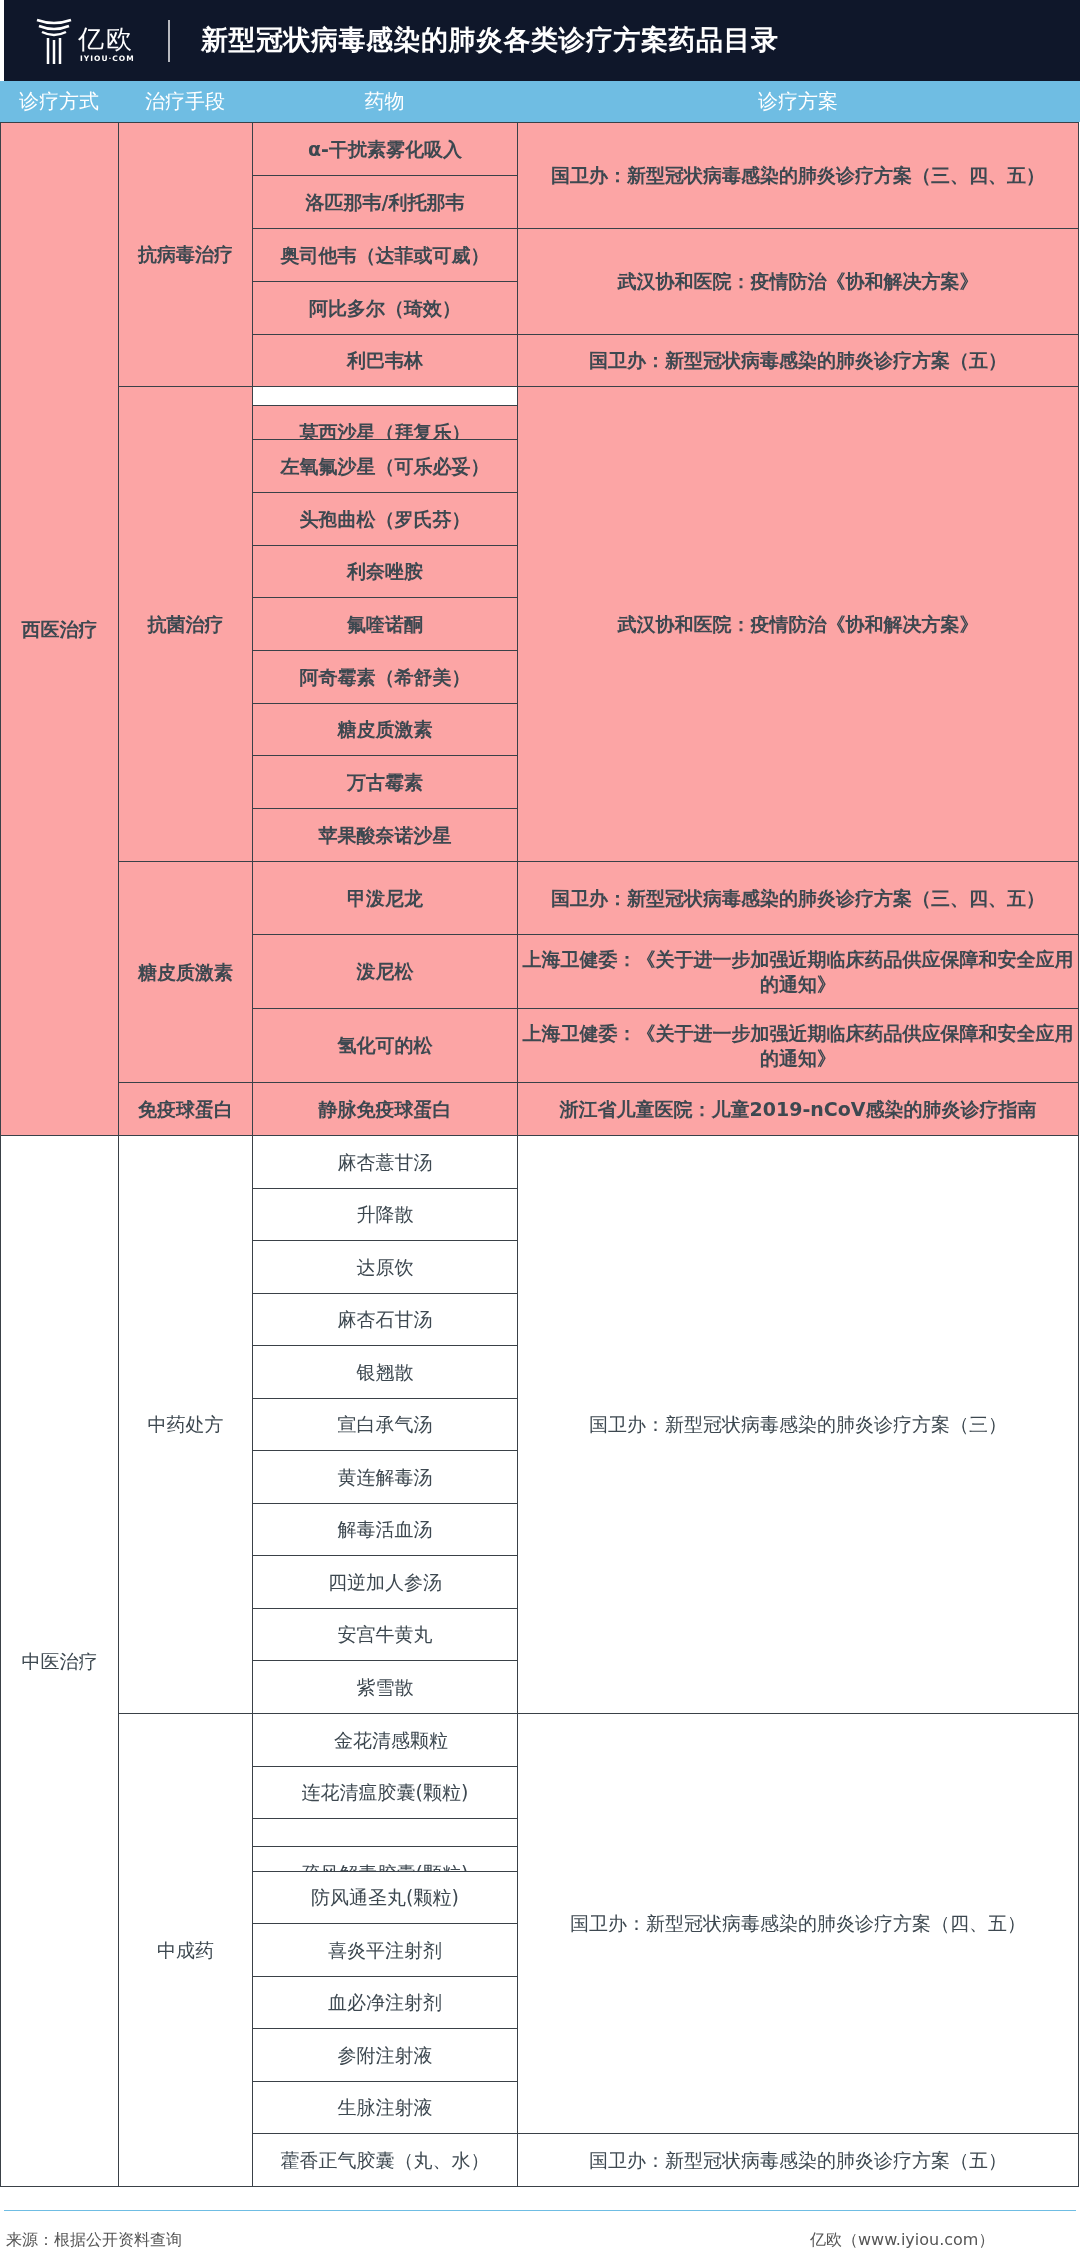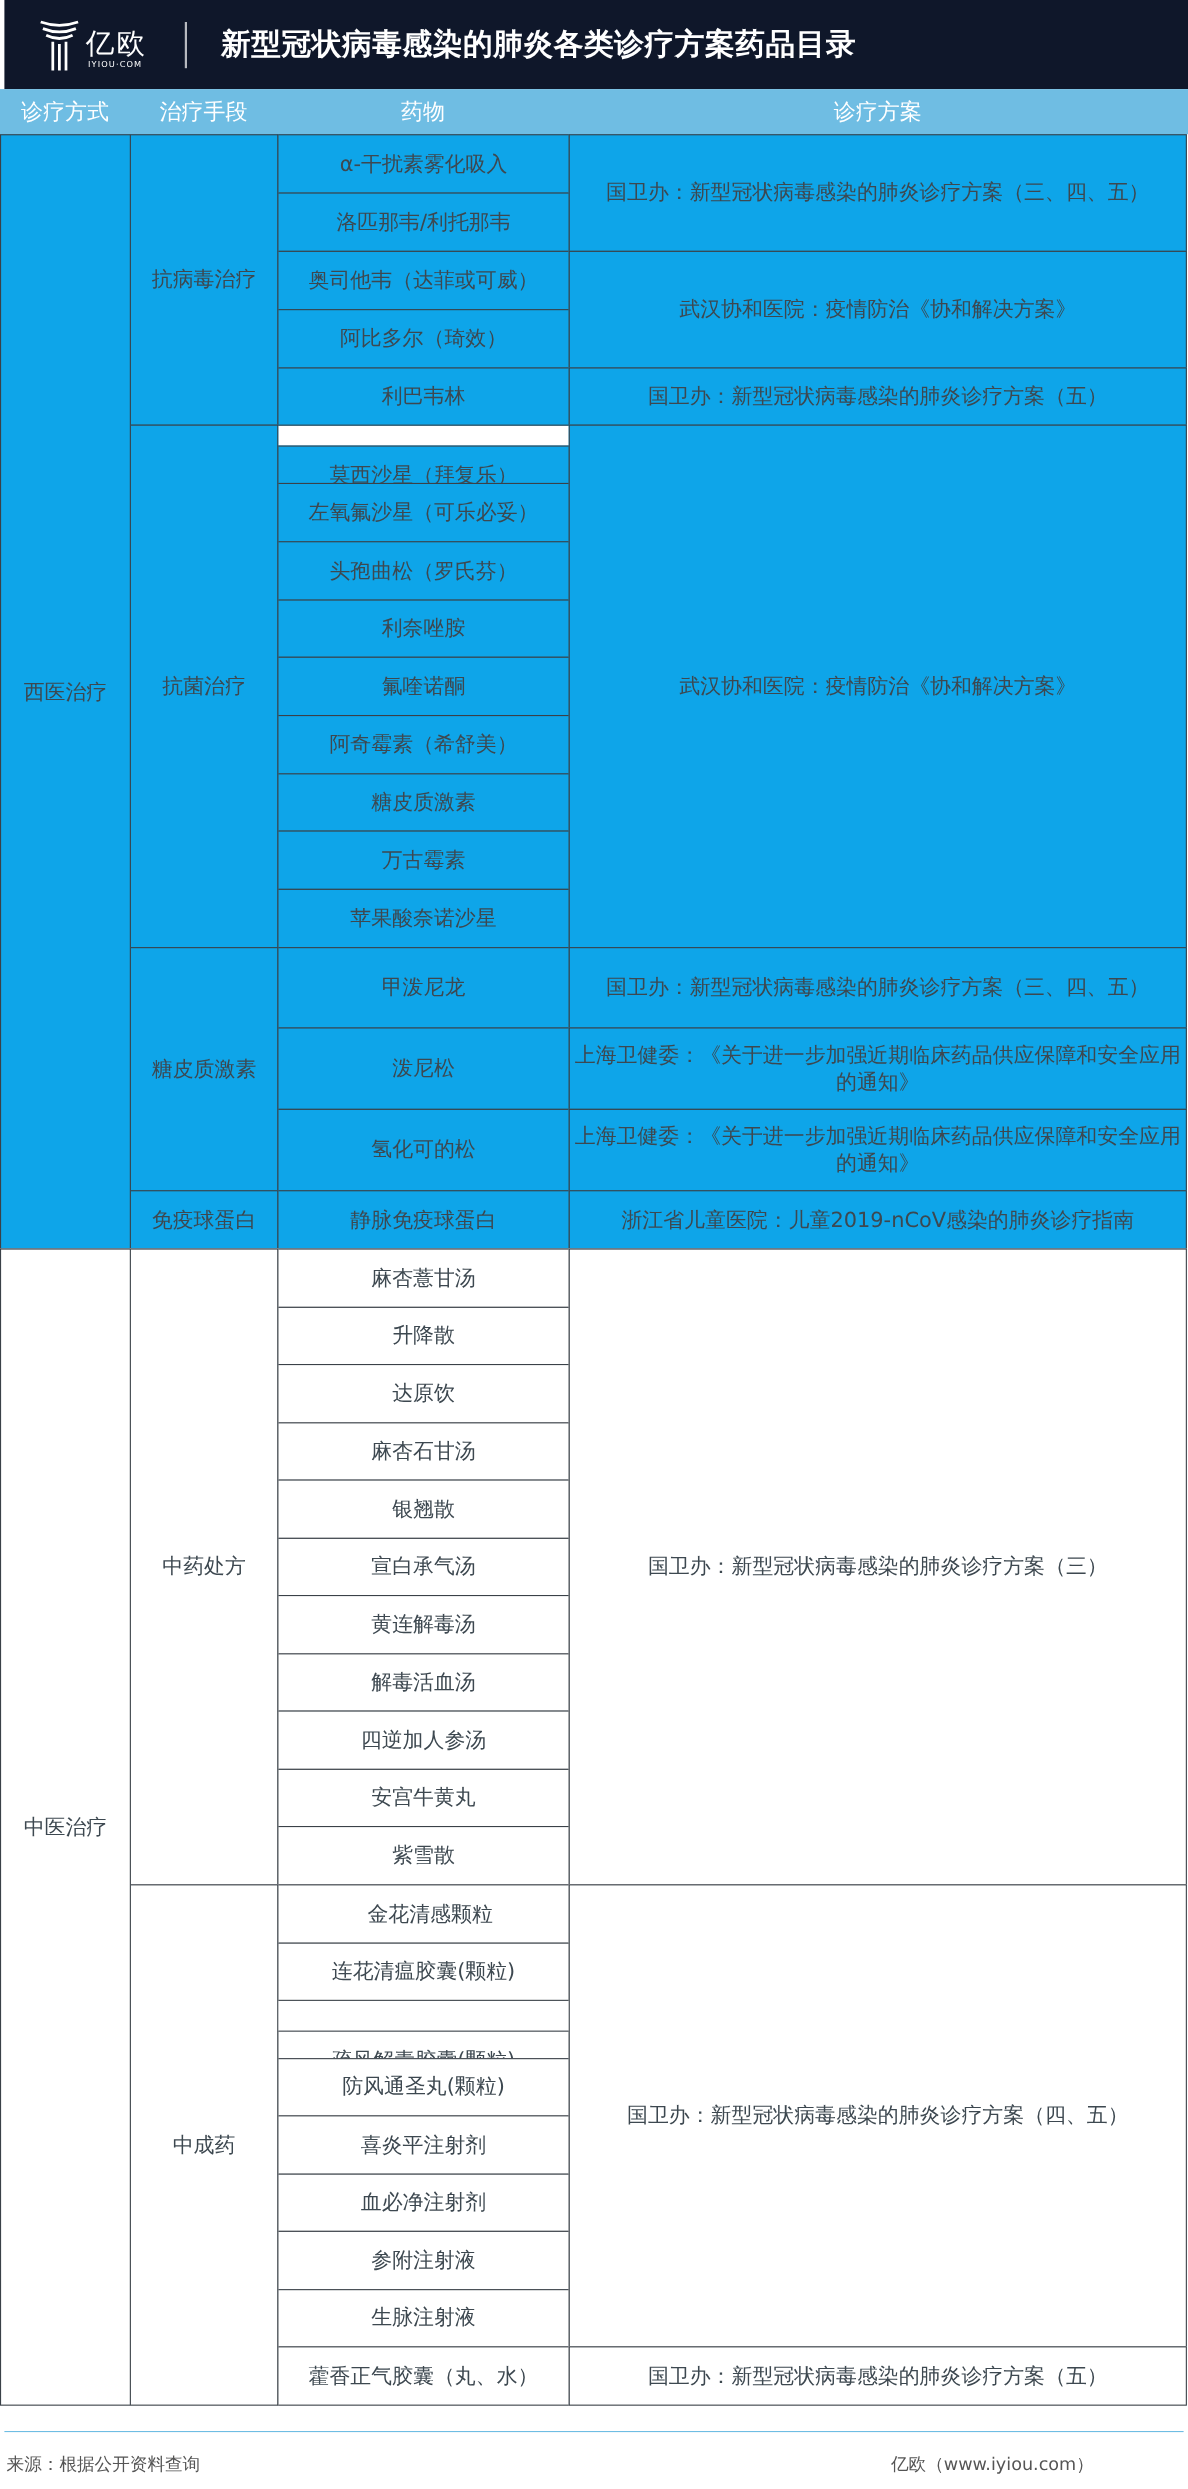--- a/index.html
+++ b/index.html
@@ -1,30 +1,30 @@
 <!DOCTYPE html>
 <html><head>
 <meta charset="utf-8">
 <style>
   html, body { margin:0; padding:0; }
   body { width:1080px; height:2263px; background:#ffffff; font-family:"DejaVu Sans", "Liberation Sans", sans-serif; color:#3d4850; position:relative; overflow:hidden; }
   .titlebar { position:absolute; left:4px; top:0; width:1080px; height:81px; background:#0f172a; }
   .logo { position:absolute; left:30px; top:16px; width:110px; height:50px; }
   .logo svg { position:absolute; left:0; top:0; }
   .logo-cn { position:absolute; left:44px; top:6px; color:#fff; font-size:26px; letter-spacing:2px; }
-  .logo-en { position:absolute; left:46px; top:38px; color:#fff; font-size:7.5px; letter-spacing:1px; }
+  .logo-en { position:absolute; left:46px; top:38px; color:#fff; font-size:7.5px; letter-spacing:1px;font-weight:bold; }
   .title-sep { position:absolute; left:164px; top:20px; width:2px; height:42px; background:rgba(255,255,255,0.7); }
   .title { position:absolute; left:197px; top:22px; font-size:27px; font-weight:bold; color:#fff; letter-spacing:0.5px; }
 
   .header { position:absolute; left:0; top:81px; width:1080px; height:41px; background:#6fbde3; }
   .hcell { position:absolute; top:0; height:41px; line-height:41px; color:#fff; font-size:20px; text-align:center; }
 
   .table { position:absolute; left:0; top:122px; width:1079px; }
   .cell { position:absolute; box-sizing:border-box; border:1px solid #3a4148; display:flex; align-items:center; justify-content:center; text-align:center; font-size:19px; color:#3d4850; padding:0 4px; line-height:25px; }
-  .west { background:#0ea5e9; }
+  .west { background:#fca5a5;font-weight:bold; }
   .tcm { background:#ffffff; }
 
   .footer-line { position:absolute; left:4px; top:2210px; width:1072px; height:1px; background:#6fbde3; }
   .footer-left { position:absolute; left:6px; top:2230px; font-size:16px; color:#555; }
   .footer-right { position:absolute; left:810px; top:2230px; font-size:16px; color:#555; }
 </style>
 </head>
 <body>
 
 <div class="titlebar">

